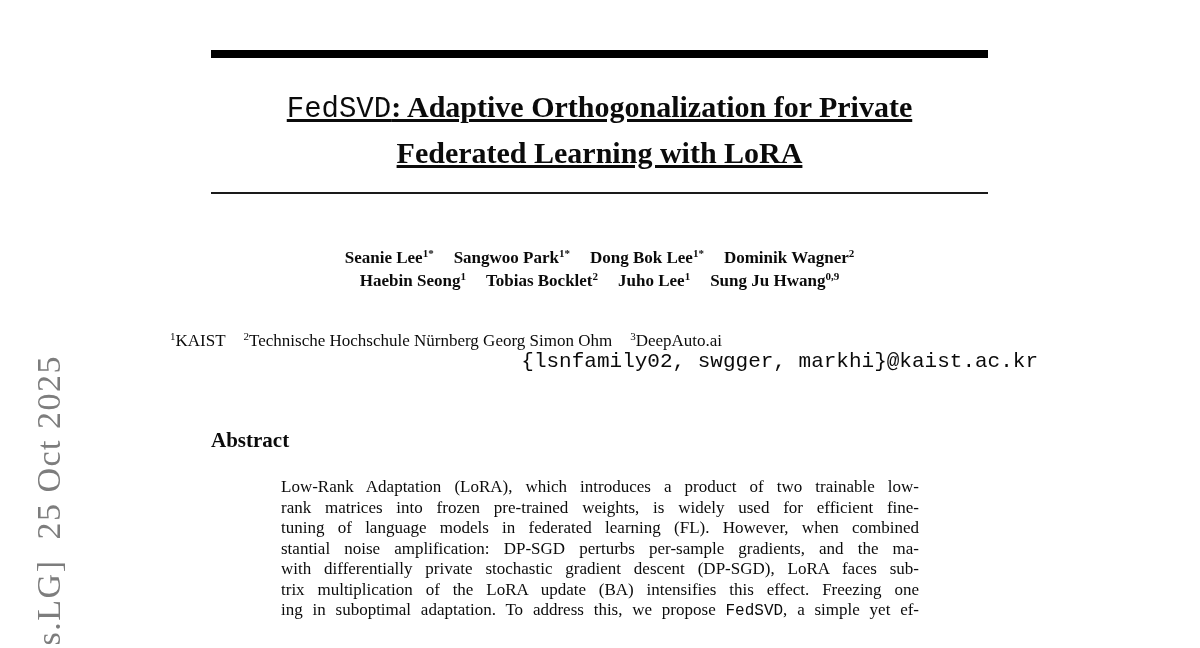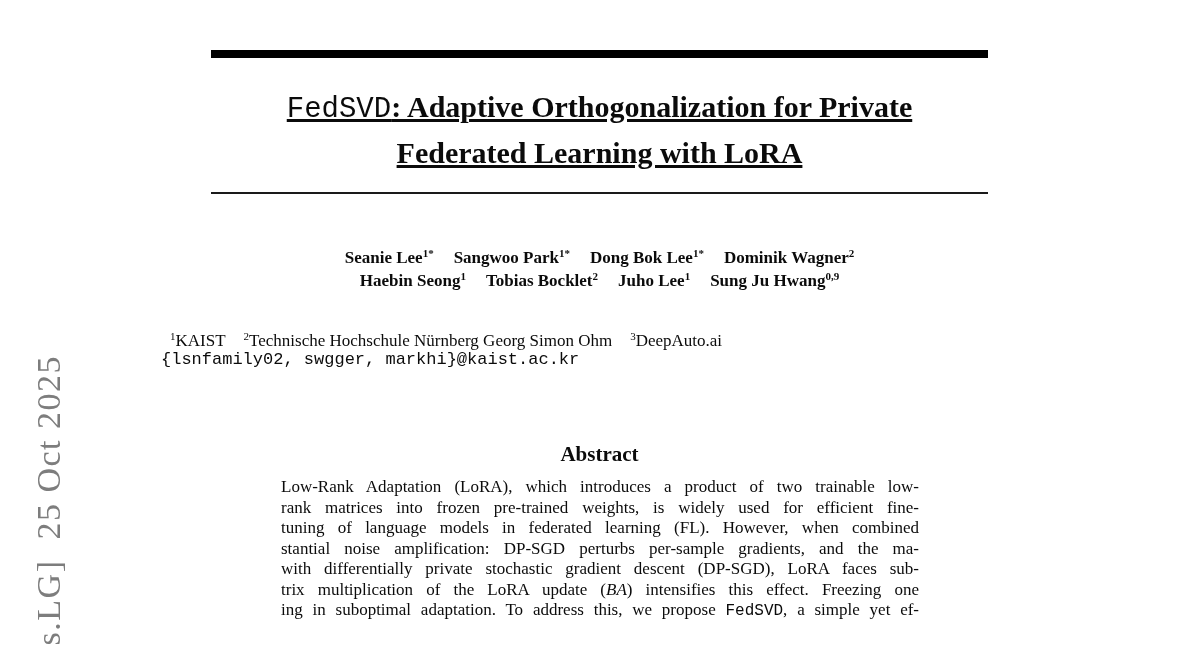--- a/index.html
+++ b/index.html
@@ -30,29 +30,29 @@
              text-align:center; font-weight:bold; font-size:17px; line-height:23px; }
   .author { margin:9px 10px; white-space:nowrap; }
   sup.a-sup { font-size:11px; line-height:0; vertical-align:6px; font-weight:bold; }
 
   .affils { position:absolute; left:161px; top:330px; width:877px;
             text-align:left; font-size:17px; line-height:21px; }
   .affil { margin:0 9px; white-space:nowrap; }
   sup.f-sup { font-size:11px; line-height:0; vertical-align:6px; }
 
   .email { position:absolute; left:161px; top:350px; width:877px;
-           text-align:left; font-family:"Liberation Mono", monospace; font-size:17px; }
+           text-align:right; font-family:"Liberation Mono", monospace; font-size:21px; }
 
-  .abs-heading { position:absolute; left:211px; top:442px; width:777px;
-                 text-align:center; font-size:21px; font-weight:bold; }
+  .abs-heading { position:absolute; left:211px; top:428px; width:777px;
+                 text-align:left; font-size:21px; font-weight:bold; }
 
   .abstract { position:absolute; left:281px; top:477px; width:638px;
               font-size:17px; line-height:20.5px; }
   .abs-line { text-align:justify; text-align-last:justify; white-space:normal; }
-  .it   { font-style:italic; }
+  .it   { }
   .mono { font-family:"Liberation Mono", monospace; font-size:16px; }
 </style>
 </head>
 <body>
 
 <div class="page">
 
   <div class="watermark">cs.LG]&nbsp; 25 Oct 2025</div>
 
   <div class="rule-thick"></div>

